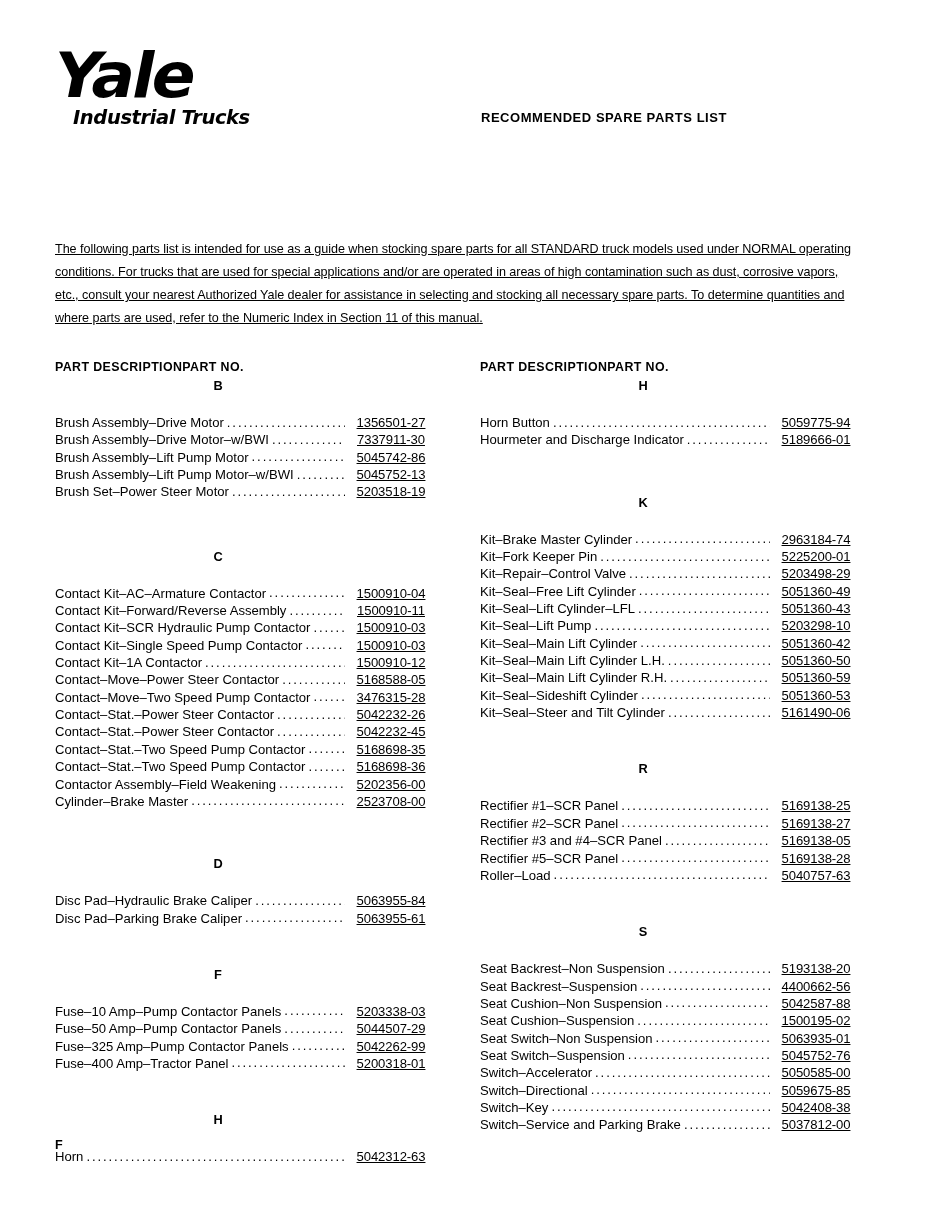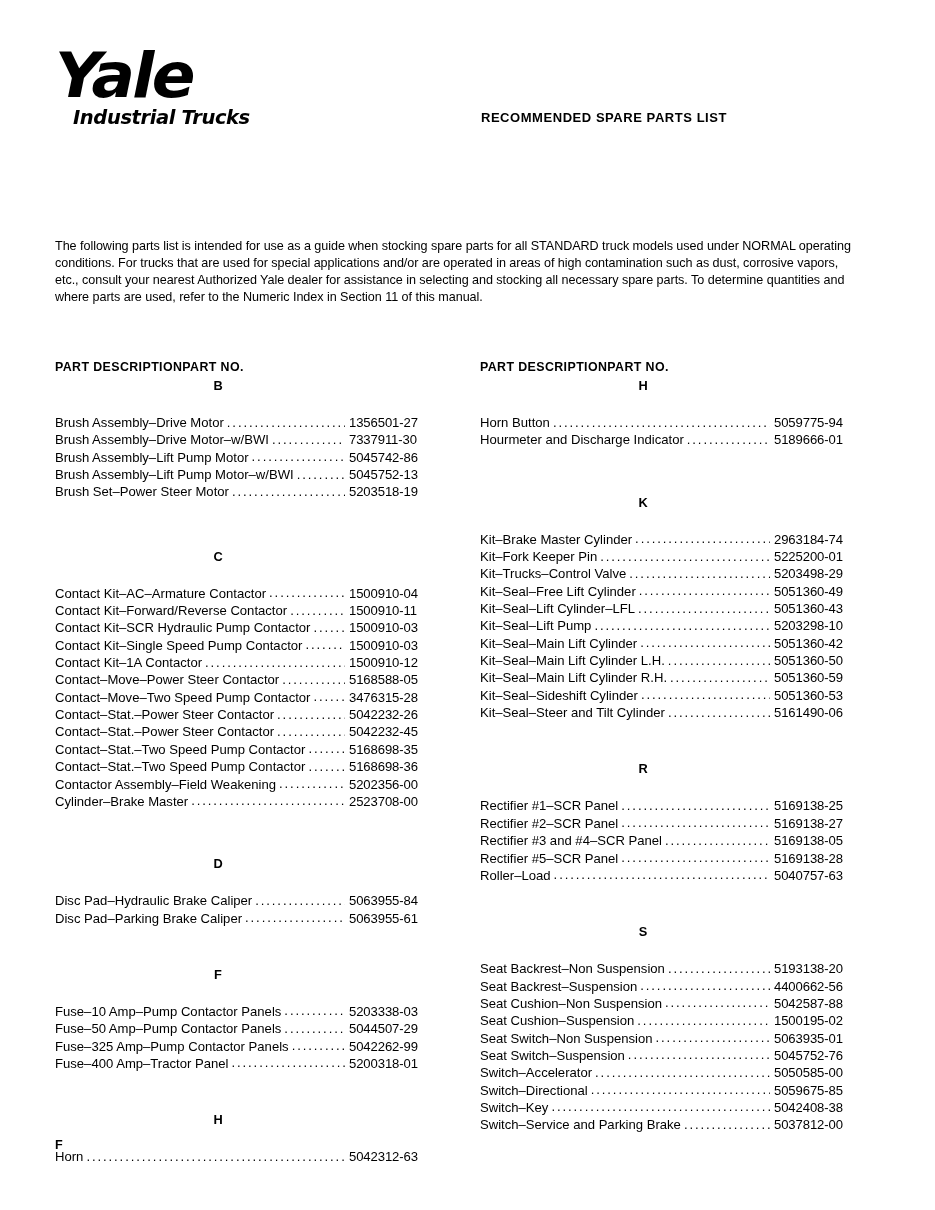--- a/index.html
+++ b/index.html
@@ -63,23 +63,24 @@
     white-space: nowrap;
   }
 
   
   #intro {
     position: absolute;
     left: 55px;
     top: 238px;
     width: 800px;
     font-size: 12.6px;
-    line-height: 17px;
+    line-height: 23px;
     letter-spacing: -0.05px;
     text-align: left;
+    text-decoration: underline;
   }
   #intro p { margin: 0; }
 
   
   #sheet {
     position: absolute;
     left: 0;
     top: 360px;
     width: 935px;
   }
@@ -124,24 +125,25 @@
     overflow: hidden;
     white-space: nowrap;
     font-size: 13.1px;
     letter-spacing: 1.9px;
     color: #000;
     position: relative;
     top: -0.5px;
   }
   .row .pn {
     flex: 0 0 auto;
-    text-align: left;
+    text-align: center;
     min-width: 84px;
     padding-left: 4px;
     letter-spacing: -0.1px;
+    text-decoration: underline;
   }
 
   
   #footer {
     position: absolute;
     left: 55px;
     top: 1138px;
     font-weight: 700;
     font-size: 12.6px;
   }
@@ -200,21 +202,21 @@
         </div>
         <div class="section" style="margin-top: 48px;">
           <div class="section-letter">C</div>
           <div class="rows">
             <div class="row">
               <span class="desc">Contact Kit–AC–Armature Contactor</span>
               <span class="lead">............................................................</span>
               <span class="pn">1500910-04</span>
             </div>
             <div class="row">
-              <span class="desc">Contact Kit–Forward/Reverse Contactor</span>
+              <span class="desc">Contact Kit–Forward/Reverse Assembly</span>
               <span class="lead">............................................................</span>
               <span class="pn">1500910-11</span>
             </div>
             <div class="row">
               <span class="desc">Contact Kit–SCR Hydraulic Pump Contactor</span>
               <span class="lead">............................................................</span>
               <span class="pn">1500910-03</span>
             </div>
             <div class="row">
               <span class="desc">Contact Kit–Single Speed Pump Contactor</span>
@@ -349,21 +351,21 @@
               <span class="desc">Kit–Brake Master Cylinder</span>
               <span class="lead">............................................................</span>
               <span class="pn">2963184-74</span>
             </div>
             <div class="row">
               <span class="desc">Kit–Fork Keeper Pin</span>
               <span class="lead">............................................................</span>
               <span class="pn">5225200-01</span>
             </div>
             <div class="row">
-              <span class="desc">Kit–Trucks–Control Valve</span>
+              <span class="desc">Kit–Repair–Control Valve</span>
               <span class="lead">............................................................</span>
               <span class="pn">5203498-29</span>
             </div>
             <div class="row">
               <span class="desc">Kit–Seal–Free Lift Cylinder</span>
               <span class="lead">............................................................</span>
               <span class="pn">5051360-49</span>
             </div>
             <div class="row">
               <span class="desc">Kit–Seal–Lift Cylinder–LFL</span>

